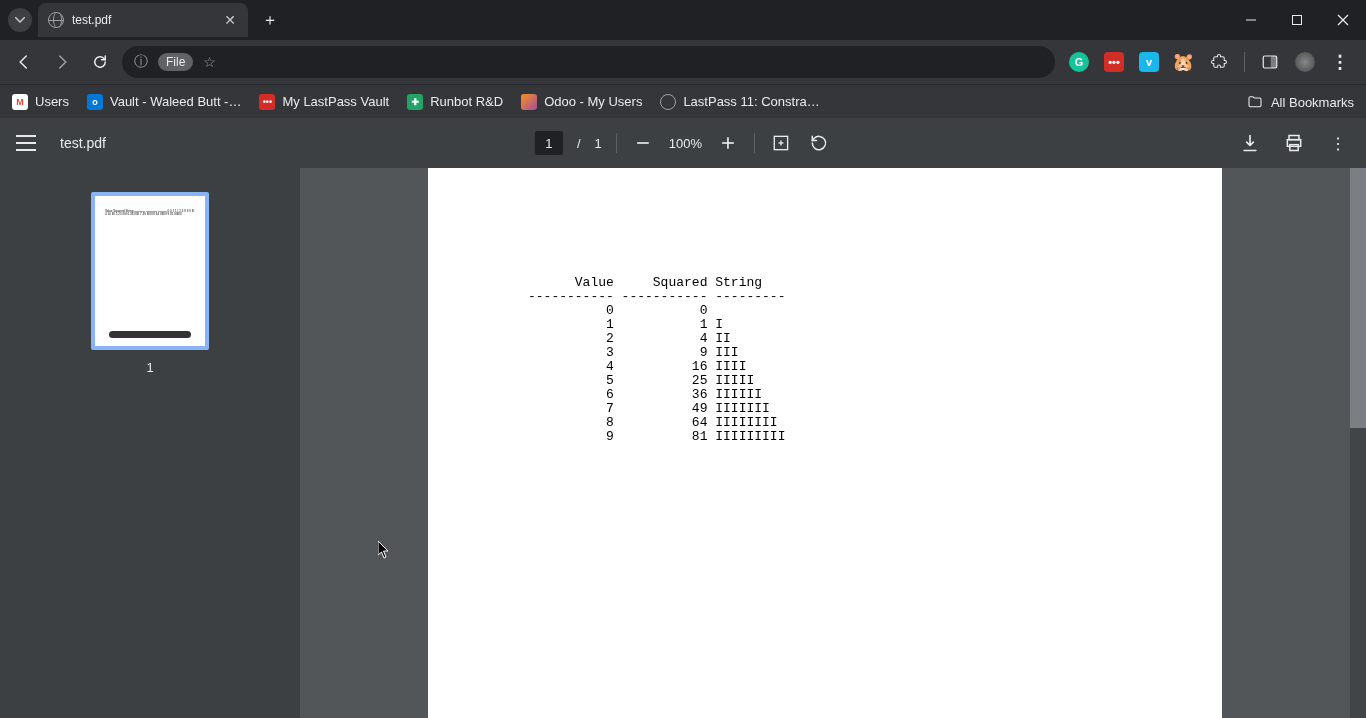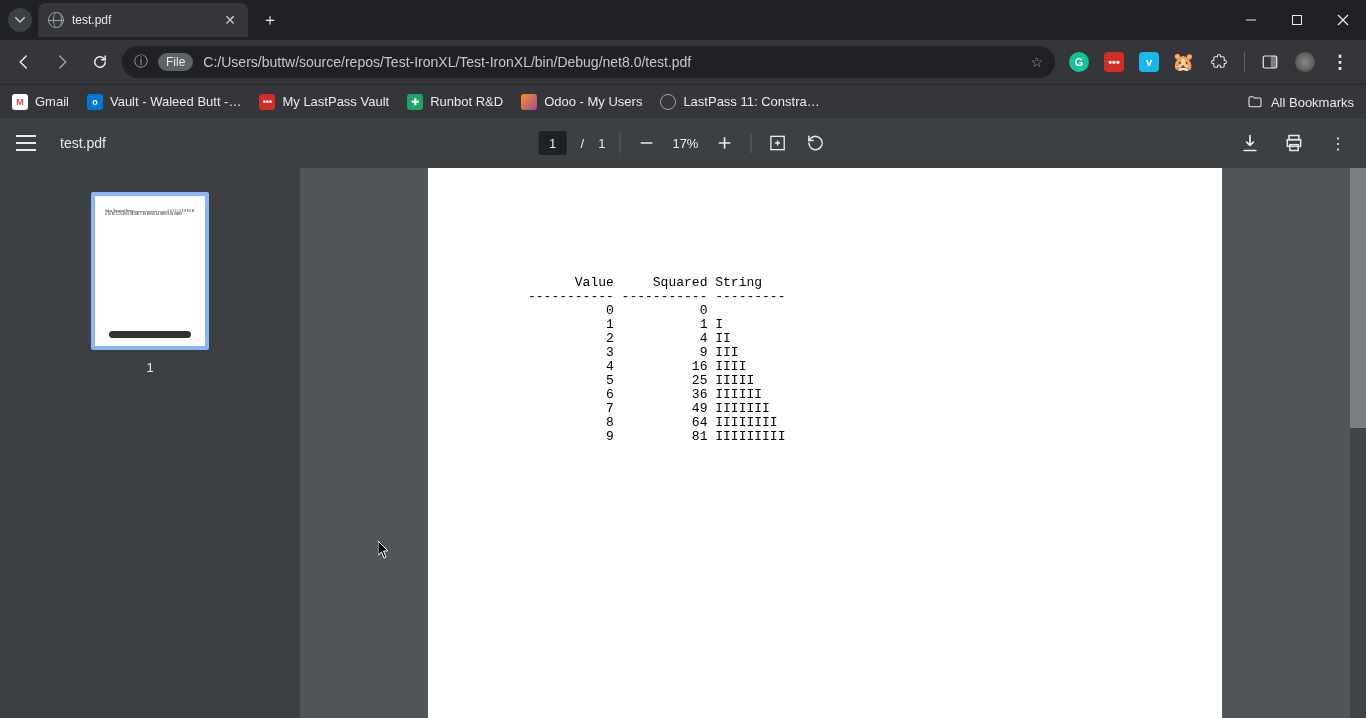--- a/index.html
+++ b/index.html
@@ -239,21 +239,20 @@
     <svg viewBox="0 0 24 24">
         <path d="M19 12a7 7 0 1 1-2.05-4.95L19 9" stroke="#e8eaed" stroke-width="2" fill="none" stroke-linecap="round"></path>
         <path d="M19 4v5h-5" stroke="#e8eaed" stroke-width="2" fill="none" stroke-linecap="round"></path>
       </svg>
   </div>
   <div class="omnibox">
     <span style="color:#9aa0a6">ⓘ</span>
     <span class="chip">
         <span>File</span>
       </span>
-    <span class="url">C:/Users/buttw/source/repos/Test-IronXL/Test-IronXL/bin/Debug/net8.0/test.pdf</span>
     <span class="star">☆</span>
   </div>
   <div class="ext-icons">
     <div class="ext-icon" style="background:#15c39a;border-radius:50%">G</div>
     <div class="ext-icon" style="background:#d32d27">•••</div>
     <div class="ext-icon" style="background:#1ab7ea;color:#fff;font-weight:900">v</div>
     <div class="ext-icon" style="color:#d98b5f;font-size:18px;background:transparent">🐹</div>
     <div class="ext-icon" style="background:transparent;border:0">
       <svg width="18" height="18" viewBox="0 0 24 24">
           <path d="M20 10h-1V7a2 2 0 0 0-2-2h-3V4a2 2 0 1 0-4 0v1H7a2 2 0 0 0-2 2v3H4a2 2 0 1 0 0 4h1v3a2 2 0 0 0 2 2h3v-1a2 2 0 1 1 4 0v1h3a2 2 0 0 0 2-2v-3h1a2 2 0 1 0 0-4z" stroke="#e8eaed" stroke-width="1.4" fill="none"></path>
@@ -267,21 +266,21 @@
         </svg>
     </div>
     <div class="ext-icon" style="background:radial-gradient(circle,#888,#444);border-radius:50%"></div>
     <div class="ext-icon" style="background:transparent;color:#e8eaed;font-size:18px">⋮</div>
   </div>
 </div>
 
 <div class="bookmarks">
   <div class="bookmark">
     <span class="bk-ico" style="background:#fff;color:#ea4335">M</span>
-    <span>Gmail</span>
+    <span>Users</span>
   </div>
   <div class="bookmark">
     <span class="bk-ico" style="background:#0078d4">o</span>
     <span>Vault - Waleed Butt -…</span>
   </div>
   <div class="bookmark">
     <span class="bk-ico" style="background:#d32d27">•••</span>
     <span>My LastPass Vault</span>
   </div>
   <div class="bookmark">
@@ -315,21 +314,21 @@
   <div class="pdf-center">
     <input class="page-input" value="1" style="">
     <span>/</span>
     <span>1</span>
     <div class="sep"></div>
     <div class="tool-btn">
         <svg viewBox="0 0 24 24">
           <line x1="5" y1="12" x2="19" y2="12" stroke="#e8eaed" stroke-width="2"></line>
         </svg>
       </div>
-    <span class="zoom">17%</span>
+    <span class="zoom">100%</span>
     <div class="tool-btn">
         <svg viewBox="0 0 24 24">
           <line x1="5" y1="12" x2="19" y2="12" stroke="#e8eaed" stroke-width="2"></line>
           <line x1="12" y1="5" x2="12" y2="19" stroke="#e8eaed" stroke-width="2"></line>
         </svg>
       </div>
     <div class="sep"></div>
     <div class="tool-btn">
         <svg viewBox="0 0 24 24">
           <rect x="4" y="4" width="16" height="16" stroke="#e8eaed" stroke-width="1.6" fill="none"></rect>

